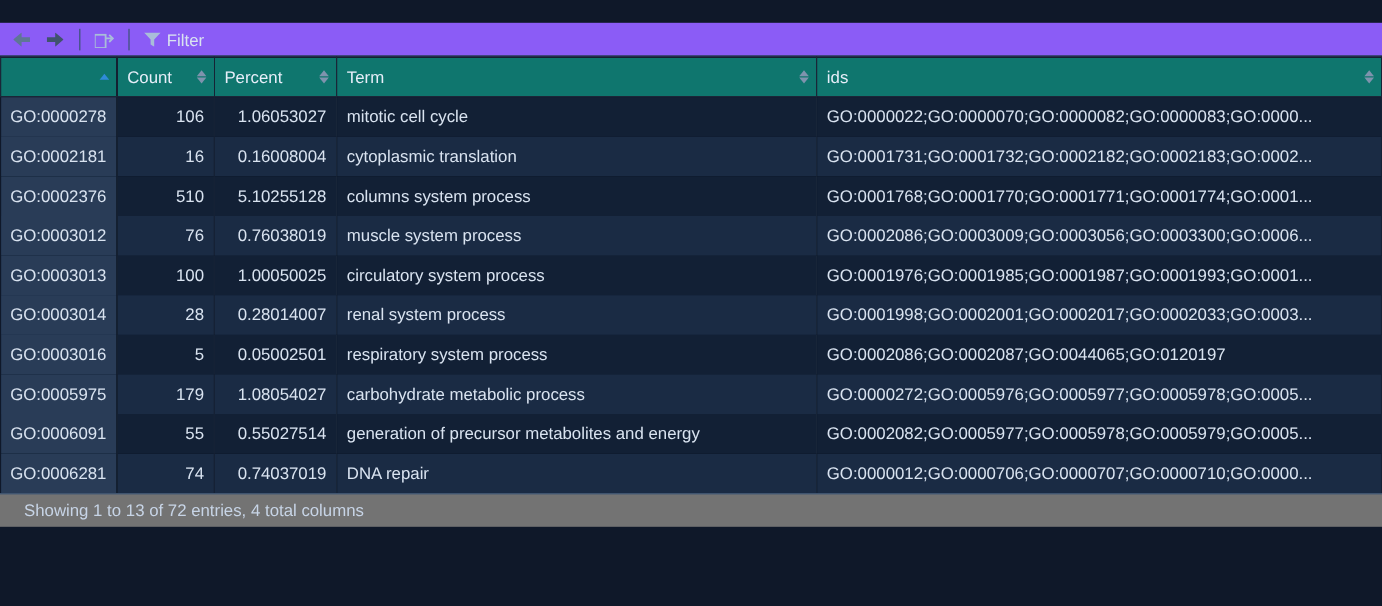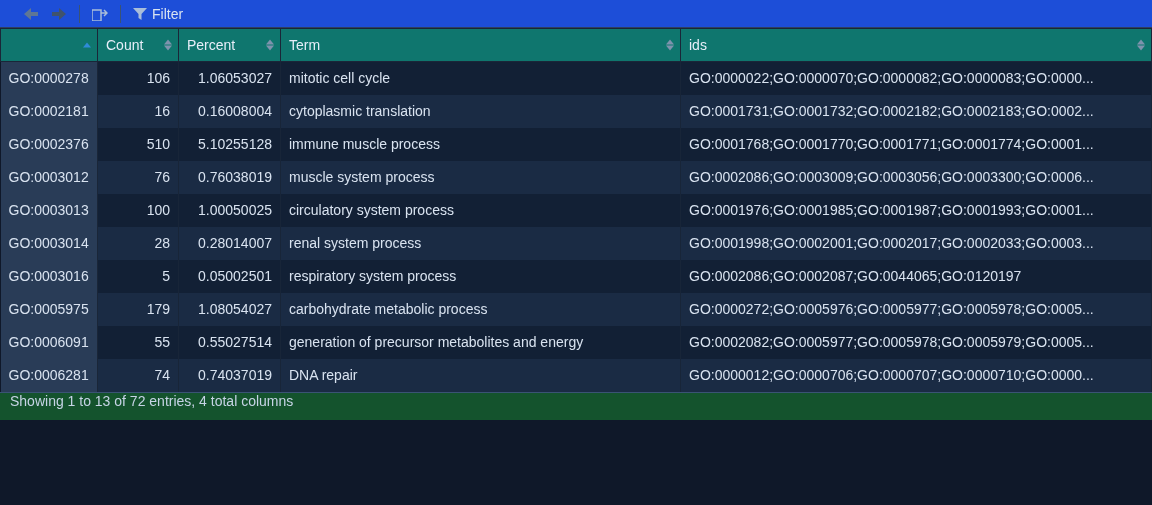--- a/index.html
+++ b/index.html
@@ -5,24 +5,24 @@
   * { box-sizing: border-box; margin: 0; padding: 0; }
   html, body {
     width: 1152px; height: 505px; overflow: hidden;
     background: #0f1829;
     font-family: "Segoe UI", Arial, sans-serif;
     font-size: 14px;
     color: #d9e3f0;
   }
   .toolbar {
     height: 28px;
-    background: #1d4ed8;
+    background: #8b5cf6;
     border-bottom: 1px solid #2c4060;
     display: flex; align-items: center;
-    padding: 0 19px; gap: 4px;
+    padding: 0 6px; gap: 4px; margin-top: 19px;
   }
   .tb-btn {
     width: 24px; height: 22px;
     display: flex; align-items: center; justify-content: center;
     color: #8aa0bd;
   }
   .tb-sep {
     width: 1px; height: 18px;
     background: #3a5374; margin: 0 4px;
   }
@@ -64,24 +64,24 @@
     overflow: hidden;
     text-overflow: ellipsis;
   }
   tbody tr:nth-child(odd)  { background: #122035; }
   tbody tr:nth-child(even) { background: #1a2b44; }
   td.idcell { background: #293c57 !important; border-right: 1px solid #1a2638; margin-left: 16px; }
   .num { text-align: right; }
 
   .statusbar {
     height: 28px;
-    background: #14532d;
+    background: #737373;
     border-top: 1px solid #3a5374;
-    display: flex; 
-    padding: 0 10px;
+    display: flex; align-items: center;
+    padding: 0 20px;
     color: #c7d4e6;
     font-size: 14px;
   }
 
   col.c-id    { width: 97px; }
   col.c-count { width: 81px; }
   col.c-pct   { width: 102px; }
   col.c-term  { width: 400px; }
   col.c-ids   { width: auto; }
 </style>
@@ -174,21 +174,21 @@
           <td class="idcell">GO:0002181</td>
           <td class="num">16</td>
           <td class="num">0.16008004</td>
           <td>cytoplasmic translation</td>
           <td>GO:0001731;GO:0001732;GO:0002182;GO:0002183;GO:0002...</td>
         </tr>
         <tr>
           <td class="idcell">GO:0002376</td>
           <td class="num">510</td>
           <td class="num">5.10255128</td>
-          <td>immune muscle process</td>
+          <td>columns system process</td>
           <td>GO:0001768;GO:0001770;GO:0001771;GO:0001774;GO:0001...</td>
         </tr>
         <tr>
           <td class="idcell">GO:0003012</td>
           <td class="num">76</td>
           <td class="num">0.76038019</td>
           <td>muscle system process</td>
           <td>GO:0002086;GO:0003009;GO:0003056;GO:0003300;GO:0006...</td>
         </tr>
         <tr>

